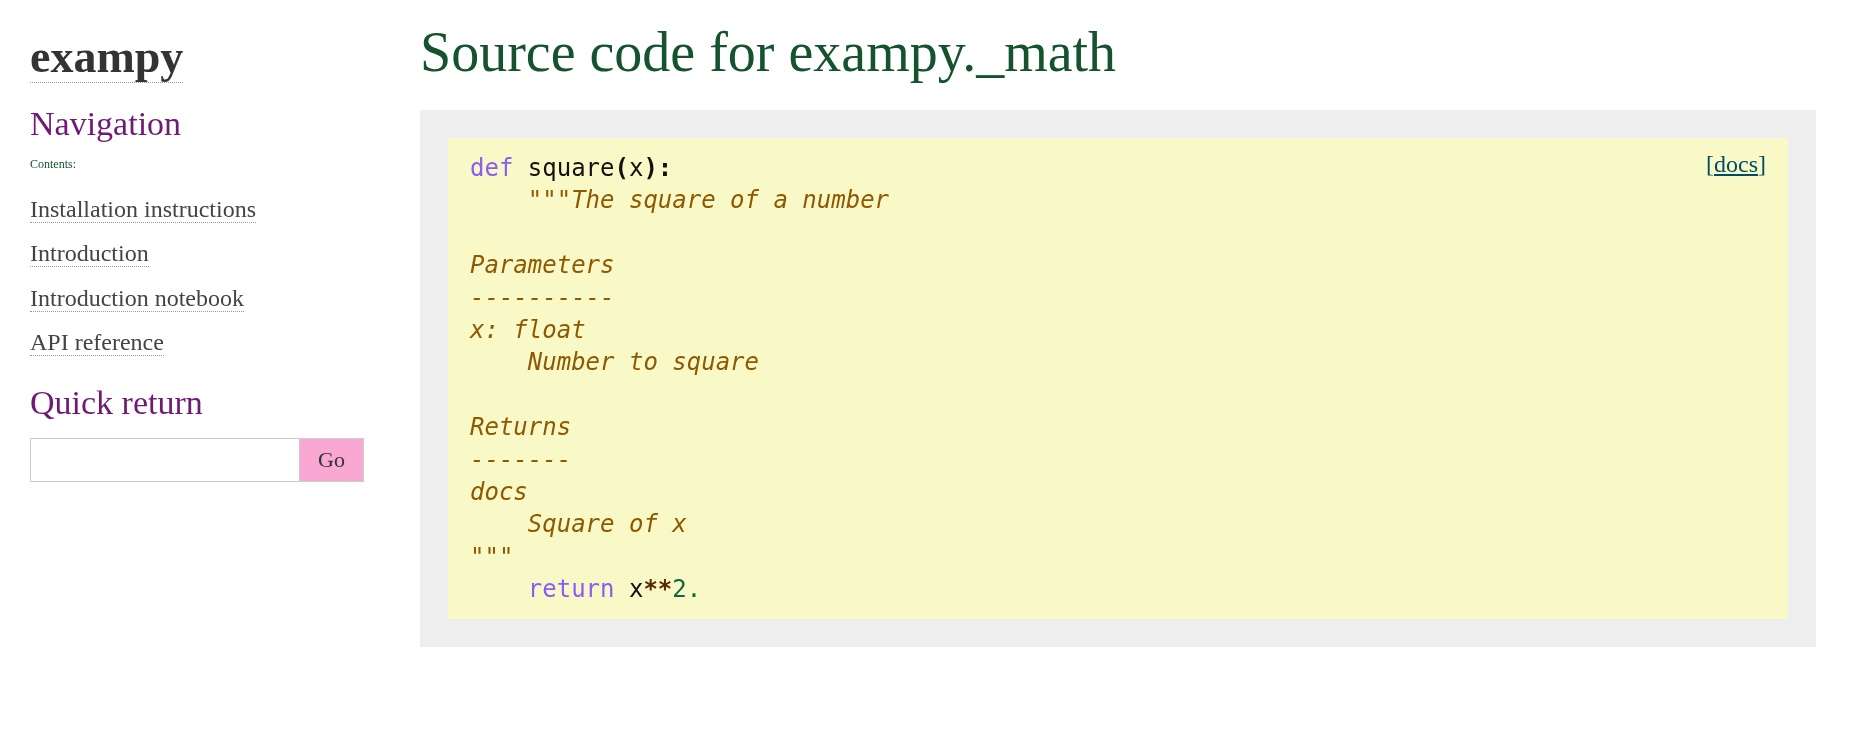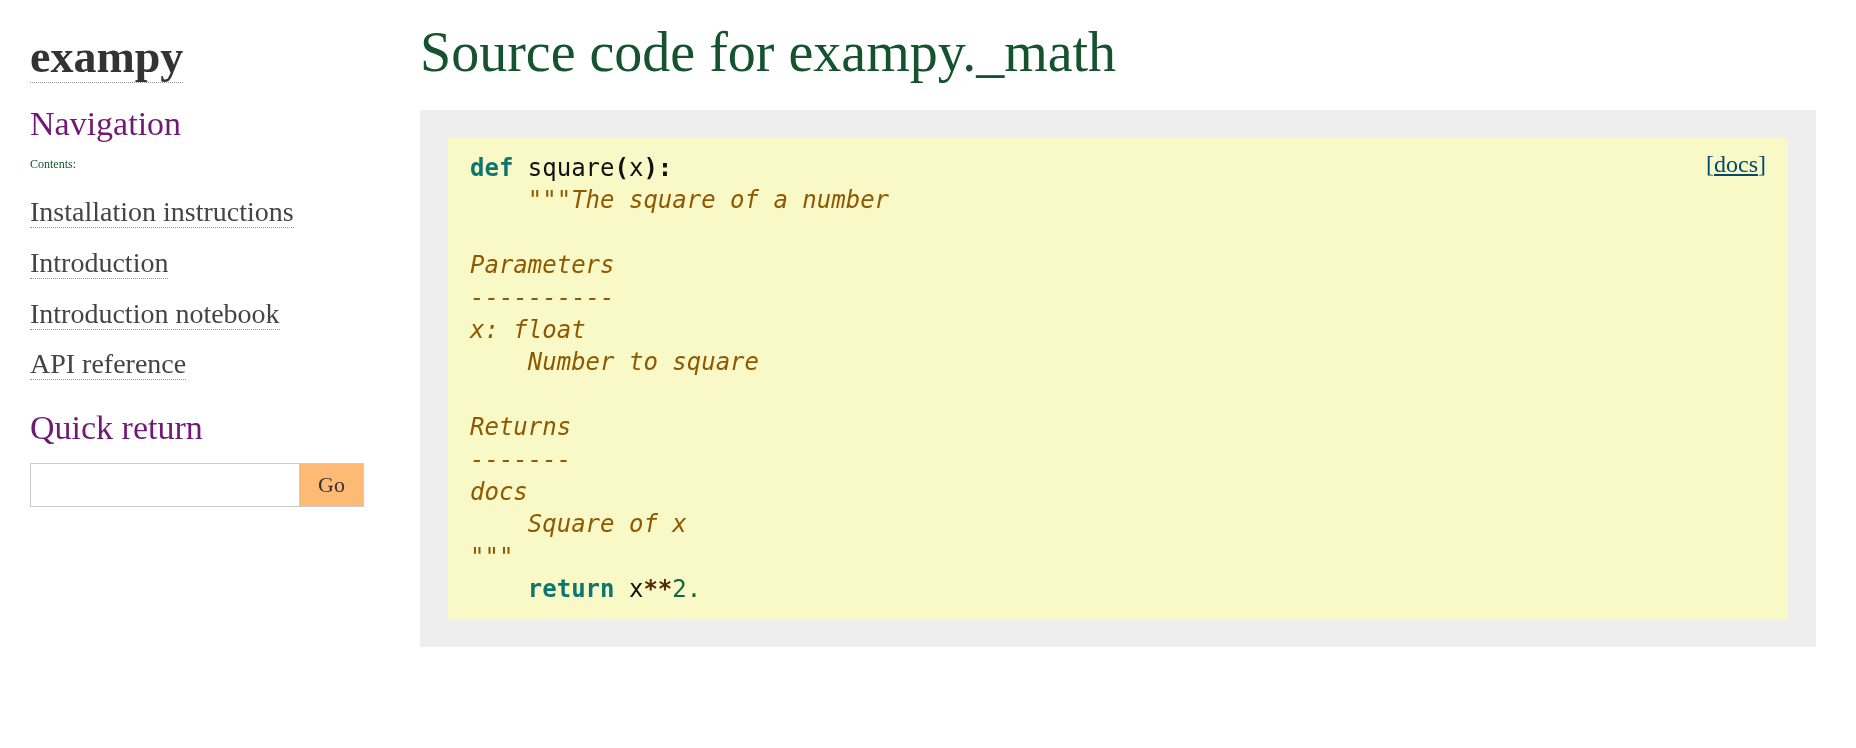--- a/index.html
+++ b/index.html
@@ -44,21 +44,21 @@
     color: #14532d;
     margin: 12px 0 18px 0;
   }
   .sidebar ul {
     list-style: none;
     margin: 0;
     padding: 0;
   }
   .sidebar ul li {
     margin: 6px 0;
-    font-size: 28px;
+    font-size: 24px;
     line-height: 1.6;
   }
   .sidebar ul li a {
     color: #444;
     text-decoration: none;
     border-bottom: 1px dotted #999;
   }
   .searchbox {
     margin-top: 16px;
     display: flex;
@@ -69,21 +69,21 @@
     height: 44px;
     border: 1px solid #ccc;
     font-size: 18px;
     padding: 4px 8px;
     font-family: inherit;
   }
   .searchbox button {
     height: 44px;
     border: 1px solid #ccc;
     border-left: none;
-    background: #fdba74;
+    background: #f9a8d4;
     font-family: Georgia, serif;
     font-size: 22px;
     padding: 0 18px;
     color: #333;
     cursor: pointer;
   }
   
   .body {
     flex: 1;
     padding: 20px 40px 40px 20px;
@@ -117,21 +117,21 @@
     right: 22px;
     font-family: Georgia, serif;
     font-size: 24px;
   }
   .viewcode-link a {
     color: #004b6b;
     text-decoration: underline;
   }
   .viewcode-link .br { color: #004b6b; }
   
-  .k  { color: #0f766e; font-weight: bold; }  
+  .k  { color: #8b5cf6; font-weight: normal; }  
   .nf { color: #111; }                         
   .p  { color: #111; font-weight: bold; }      
   .n  { color: #111; }                         
   .sd { color: #8f5902; font-style: italic; }  
   .o  { color: #582800; font-weight: bold; }   
   .mf { color: #164; }                         
 </style>
 </head>
 <body>
 

